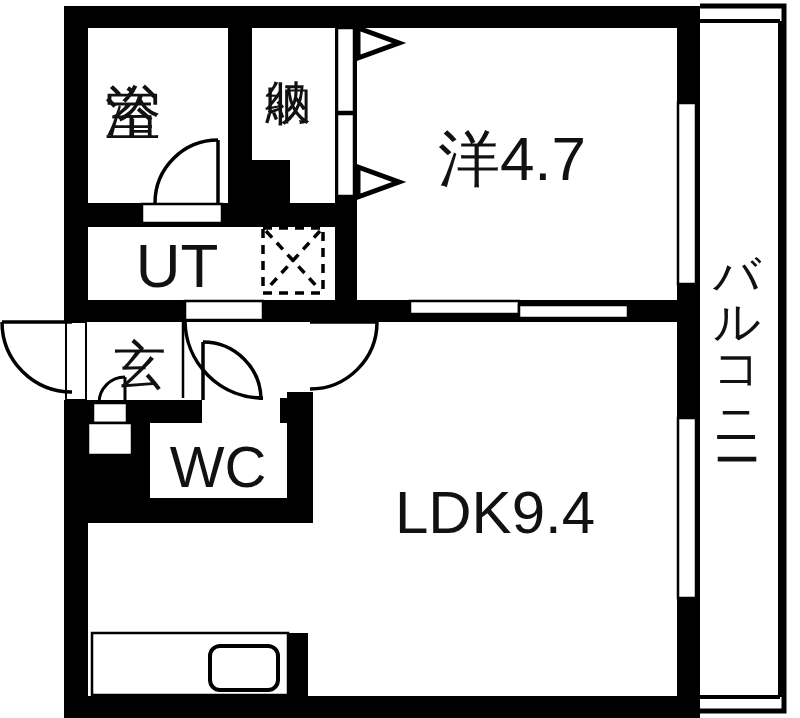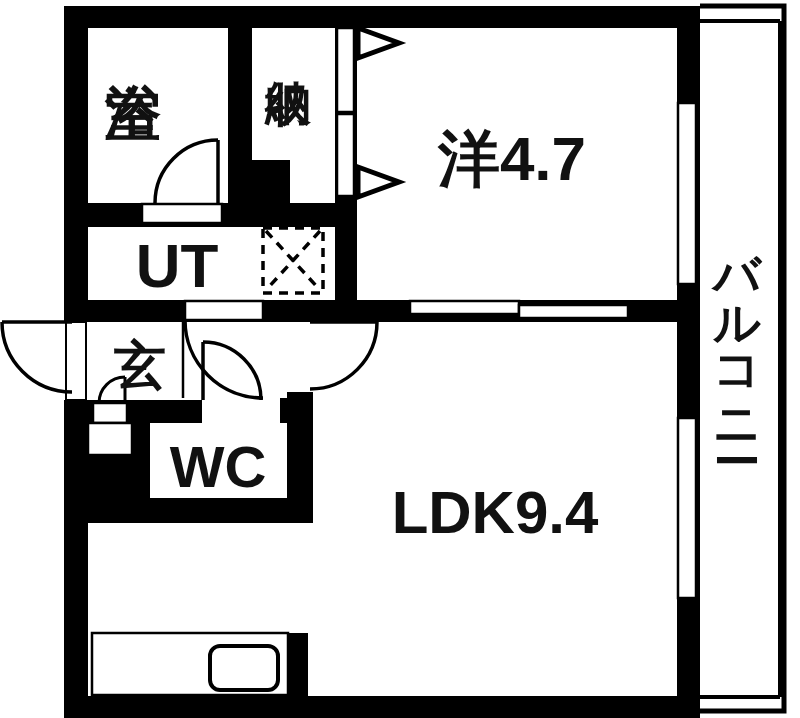--- a/index.html
+++ b/index.html
@@ -1,16 +1,16 @@
 <!DOCTYPE html>
 <html><head>
 <meta charset="utf-8">
 <style>
   html,body{margin:0;padding:0;background:#ffffff;}
-  .plan-wrap{width:728px;height:718px;position:relative;background:#fde047;font-weight:bold;}
+  .plan-wrap{width:728px;height:718px;position:relative;background:#fde047;}
   svg{display:block;}
   text{font-family:"Liberation Sans","DejaVu Sans",sans-serif;fill:#111;}
   .vtext{writing-mode:vertical-rl;text-orientation:mixed;}
 </style>
 </head>
 <body>
 
 <div class="plan-wrap">
 <svg width="800" height="718" viewBox="0 0 800 718" xmlns="http://www.w3.org/2000/svg">
 

